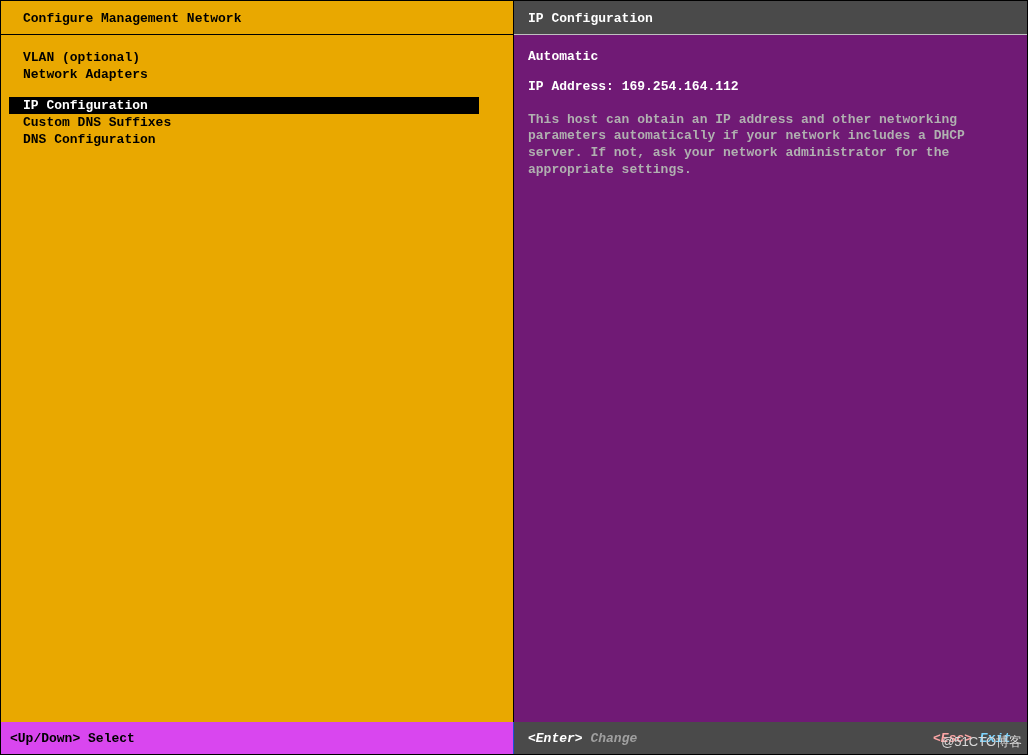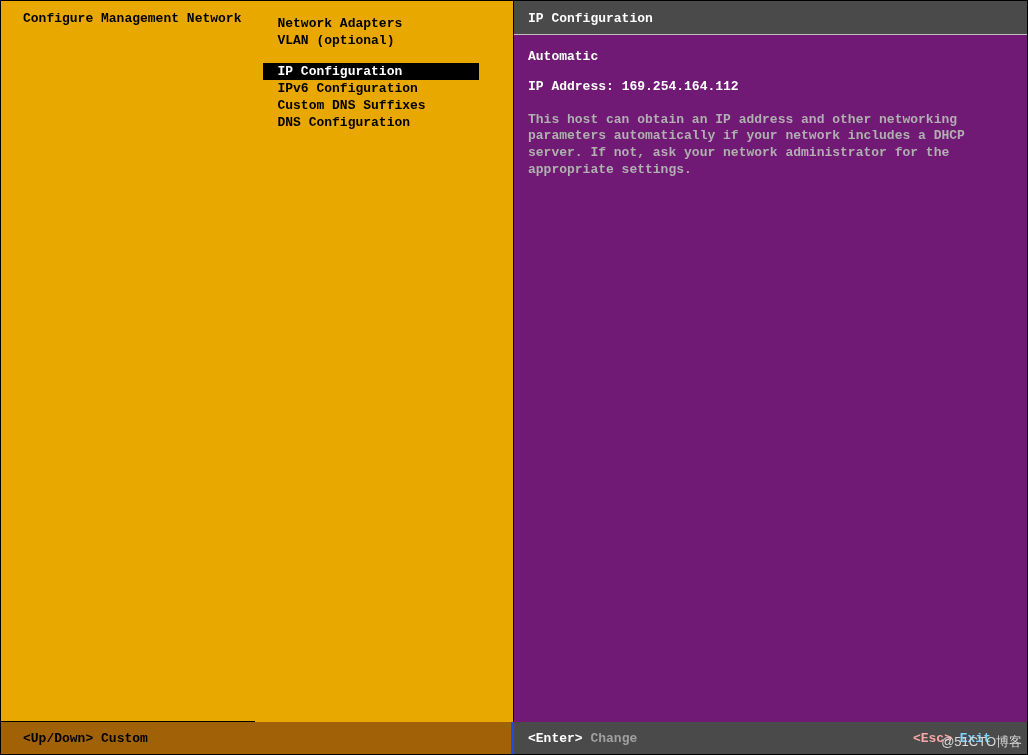--- a/index.html
+++ b/index.html
@@ -24,21 +24,21 @@
   }
   .main {
     display: flex;
     flex: 1;
     min-height: 0;
   }
   
   .left-pane {
     width: 50%;
     display: flex;
-    flex-direction: row;
+    flex-direction: column;
     background: #e9a800;
     border-right: 1px solid #000;
   }
   .left-title {
     background: #e9a800;
     color: #000;
     padding: 10px 14px 8px 22px;
     border-bottom: 1px solid #000;
   }
   .left-body {
@@ -91,35 +91,36 @@
     line-height: 1.3;
     margin-top: 16px;
   }
   
   .footer {
     display: flex;
     height: 32px;
   }
   .footer-left {
     width: 50%;
-    background: #a16207;
+    background: #d946ef;
     color: #000;
     display: flex;
     align-items: center;
-    padding-left: 22px;
-    border-right: 3px solid #1d4ed8;
+    padding-left: 9px;
+    border-right: 1px solid #1d4ed8;
   }
   .footer-right {
     width: 50%;
     background: #4a4a4a;
     color: #fff;
     display: flex;
     align-items: center;
     justify-content: space-between;
-    padding: 0 36px 0 14px;
+    padding: 0 16px 0 14px;
+    font-style: italic;
   }
   .key {
     font-weight: bold;
   }
   .key-label {
     color: inherit;
   }
   .footer-right .key-label.dim {
     color: #a0a0a0;
   }
@@ -144,27 +145,26 @@
 <body>
 
 <div class="screen">
   <div class="main">
 
     <div class="left-pane">
       <div class="left-title">Configure Management Network</div>
       <div class="left-body">
 
         <div class="menu-group">
+          <div class="menu-item">VLAN (optional)</div>
           <div class="menu-item">Network Adapters</div>
-          <div class="menu-item">VLAN (optional)</div>
         </div>
 
         <div class="menu-group">
           <div class="menu-item selected">IP Configuration</div>
-          <div class="menu-item">IPv6 Configuration</div>
           <div class="menu-item">Custom DNS Suffixes</div>
           <div class="menu-item">DNS Configuration</div>
         </div>
 
       </div>
     </div>
 
     <div class="right-pane">
       <div class="right-title">IP Configuration</div>
       <div class="right-body">
@@ -178,21 +178,21 @@
         </div>
 
         <div class="help-text">This host can obtain an IP address and other networking parameters automatically if your network includes a DHCP server. If not, ask your network administrator for the appropriate settings.</div>
       </div>
     </div>
 
   </div>
 
   <div class="footer">
     <div class="footer-left">
-      <span class="key">&lt;Up/Down&gt;</span>&nbsp;<span class="key-label">Custom</span>
+      <span class="key">&lt;Up/Down&gt;</span>&nbsp;<span class="key-label">Select</span>
     </div>
     <div class="footer-right">
       <span>
         <span class="key">&lt;Enter&gt;</span>&nbsp;<span class="key-label dim">Change</span>
       </span>
       <span class="esc-block">
         <span class="key">&lt;Esc&gt;</span>&nbsp;<span class="key-label">Exit</span>
       </span>
     </div>
   </div>

